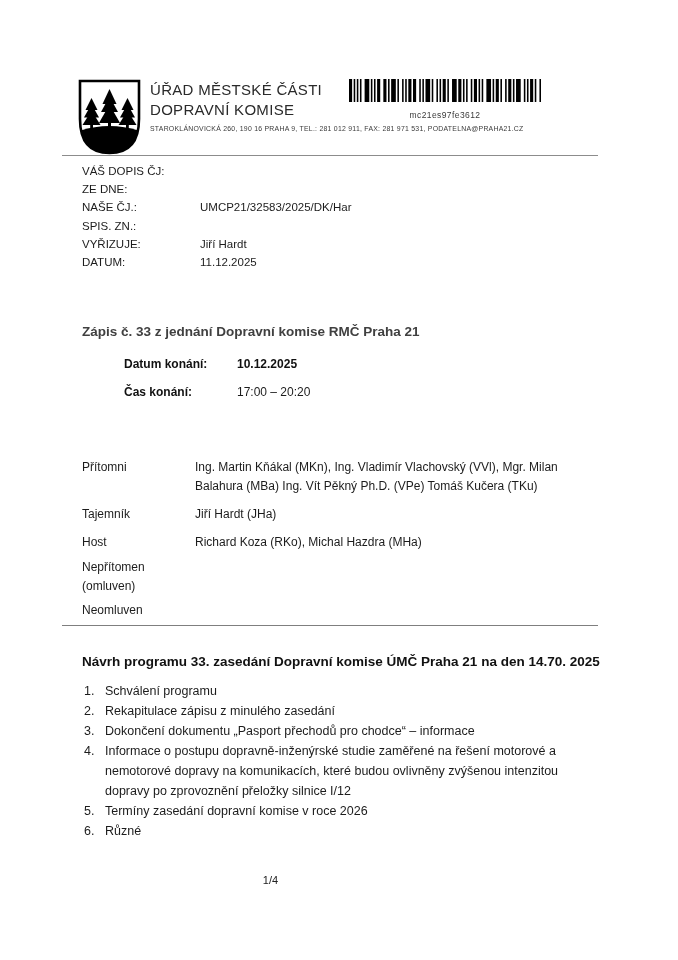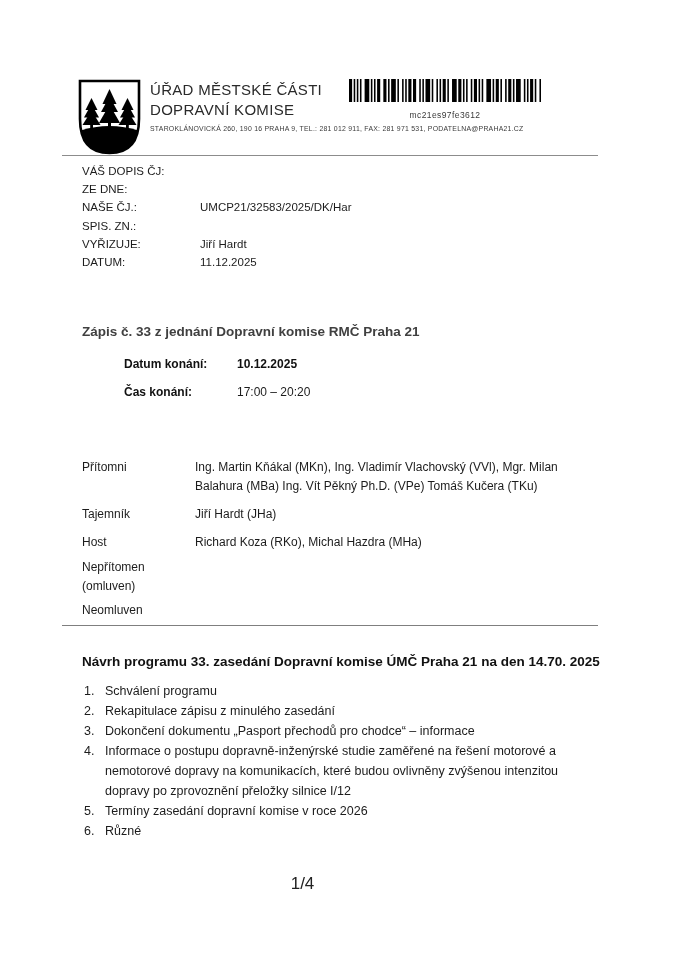--- a/index.html
+++ b/index.html
@@ -34,21 +34,21 @@
   .att-row{position:absolute;left:0;}
   .att-label{display:inline-block;width:113px;vertical-align:top;line-height:19px;}
   .att-value{display:inline-block;width:395px;vertical-align:top;line-height:19px;}
   
   .agenda-title{position:absolute;left:82px;top:654px;font-size:13.5px;font-weight:bold;color:#111;}
   .agenda{position:absolute;left:84px;top:681px;width:500px;font-size:12.5px;}
   .agenda-item{display:flex;line-height:20px;}
   .agenda-num{width:21px;flex:none;}
   .agenda-text{width:470px;}
   
-  .page-num{position:absolute;left:0;top:874px;width:541px;text-align:center;font-size:17px;color:#222;padding-left:32px;}
+  .page-num{position:absolute;left:0;top:874px;width:541px;text-align:center;font-size:11px;color:#222;}
 </style>
 </head>
 <body>
 
 <div class="page">
 
   <div class="logo">
     <svg viewBox="0 0 63 76">
       <defs>
           <clipPath id="shieldClip">

